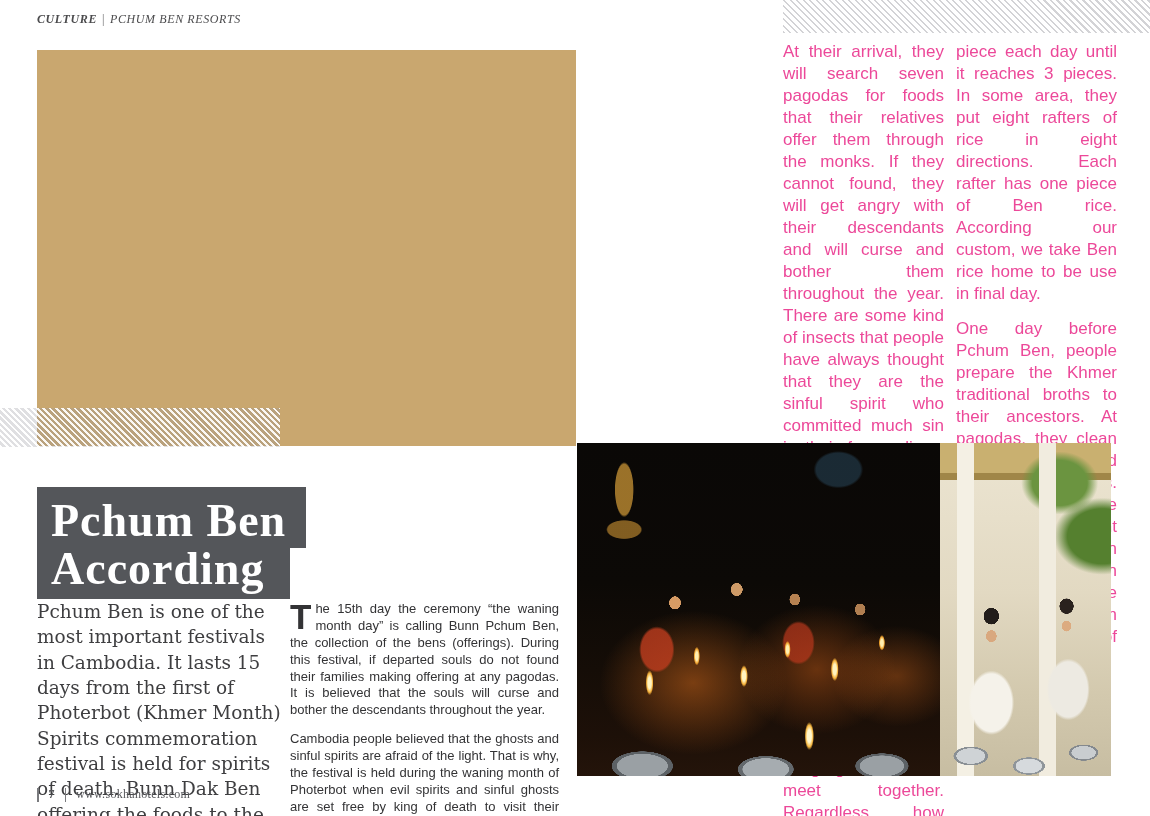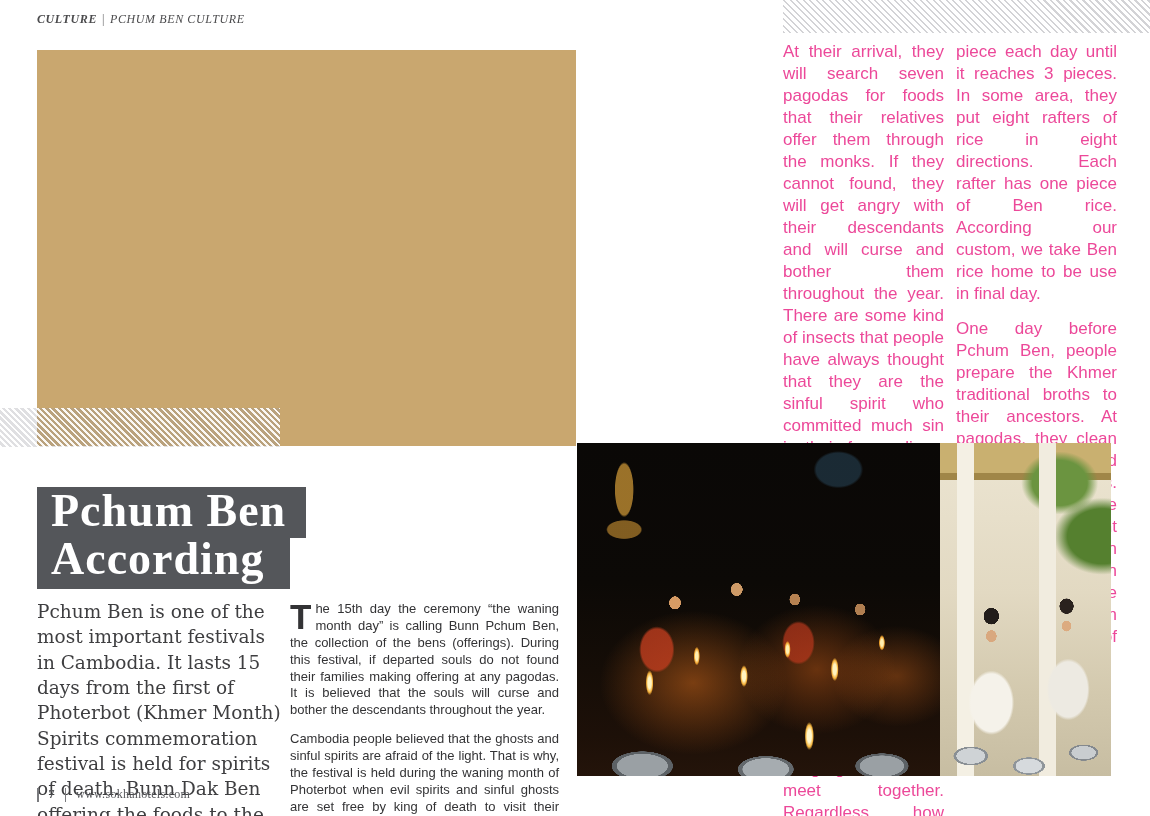--- a/index.html
+++ b/index.html
@@ -148,21 +148,21 @@
   .rcol{position:absolute;top:41px;font-size:17px;line-height:1.295;color:#ec4899;text-align:justify;}
   .rcol p{margin:0 0 13px 0;}
   .rcol-1{left:783px;width:161px;}
   .rcol-2{left:956px;width:161px;}
 
   
   .title-wrap{position:absolute;left:37px;top:487px;}
   .title-line{
     display:table;background:#54565a;color:#ffffff;
     font-family:"Liberation Serif",serif;font-weight:bold;
-    font-size:46px;line-height:1.0;padding:1px 20px 4px 14px;letter-spacing:1px;
+    font-size:46px;line-height:1.0;padding:11px 20px 4px 14px;letter-spacing:1px;
   }
   .title-line.l2{margin-top:-2px;padding:0 26px 7px 14px;}
 
   
   .intro{
     position:absolute;left:37px;top:599px;width:248px;
     font-family:"DejaVu Serif","Liberation Serif",serif;
     font-size:18.5px;line-height:1.37;color:#3e3e40;
   }
 
@@ -185,21 +185,21 @@
   .footer-url{margin-left:10px;letter-spacing:.3px;}
   .footer-brand{margin-right:10px;letter-spacing:.4px;}
   .footer-brand .brand-italic{font-style:italic;}
 </style>
 </head>
 <body>
 
 <div class="page">
 
   <div class="header-left">
-    <span class="sec">CULTURE</span><span class="sep">|</span><span class="ttl">PCHUM BEN CULTURE</span>
+    <span class="sec">CULTURE</span><span class="sep">|</span><span class="ttl">PCHUM BEN RESORTS</span>
   </div>
   <div class="topbar-stripes"></div>
 
   <div class="photo photo-monks"></div>
   <div class="stripe-band"></div>
 
   <div class="rcol rcol-1">
     <p>At their arrival, they will search seven pagodas for foods that their relatives offer them through the monks. If they cannot found, they will get angry with their descendants and will curse and bother them throughout the year. There are some kind of insects that people have always thought that they are the sinful spirit who committed much sin in their former lives, can only be seen during the Pchum Ben’s day.</p>
     <p>The word ‘Ben’ in Khmer means to collect; ‘Ben’ also means to cup or mould cooked rice into portions. To ‘Ben Baht’ means to collect food to give to monks. The word ‘Phchum’ means to congregate or to meet together. Regardless how busy they may be during the 15th days of Phchum Ben.</p>
     <p>Currently, Ben is a piece of the sweet rice cooked with coconut milk. For the first day of Kan Ben, people put a piece of Ben rice in a bowl and gradually add another</p>

